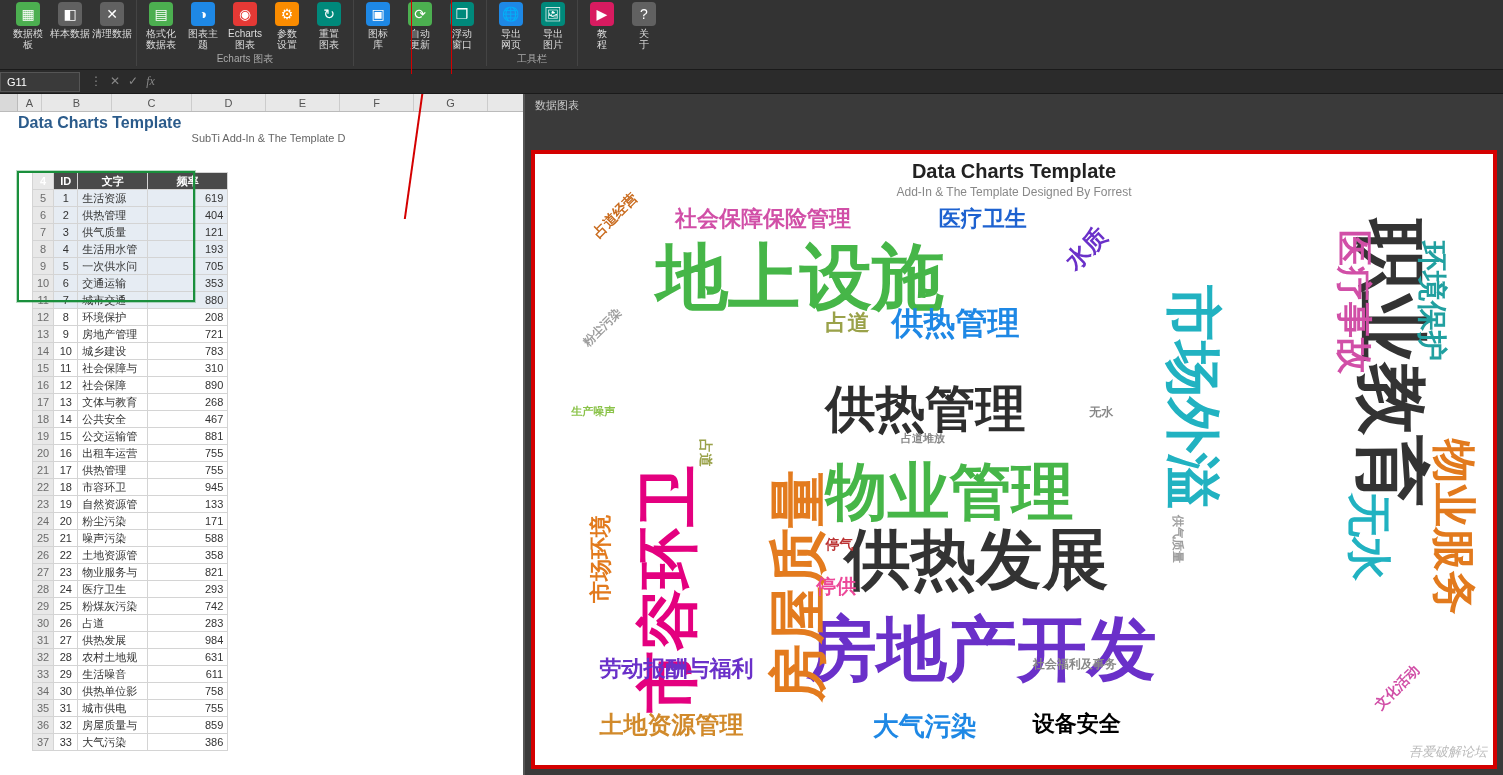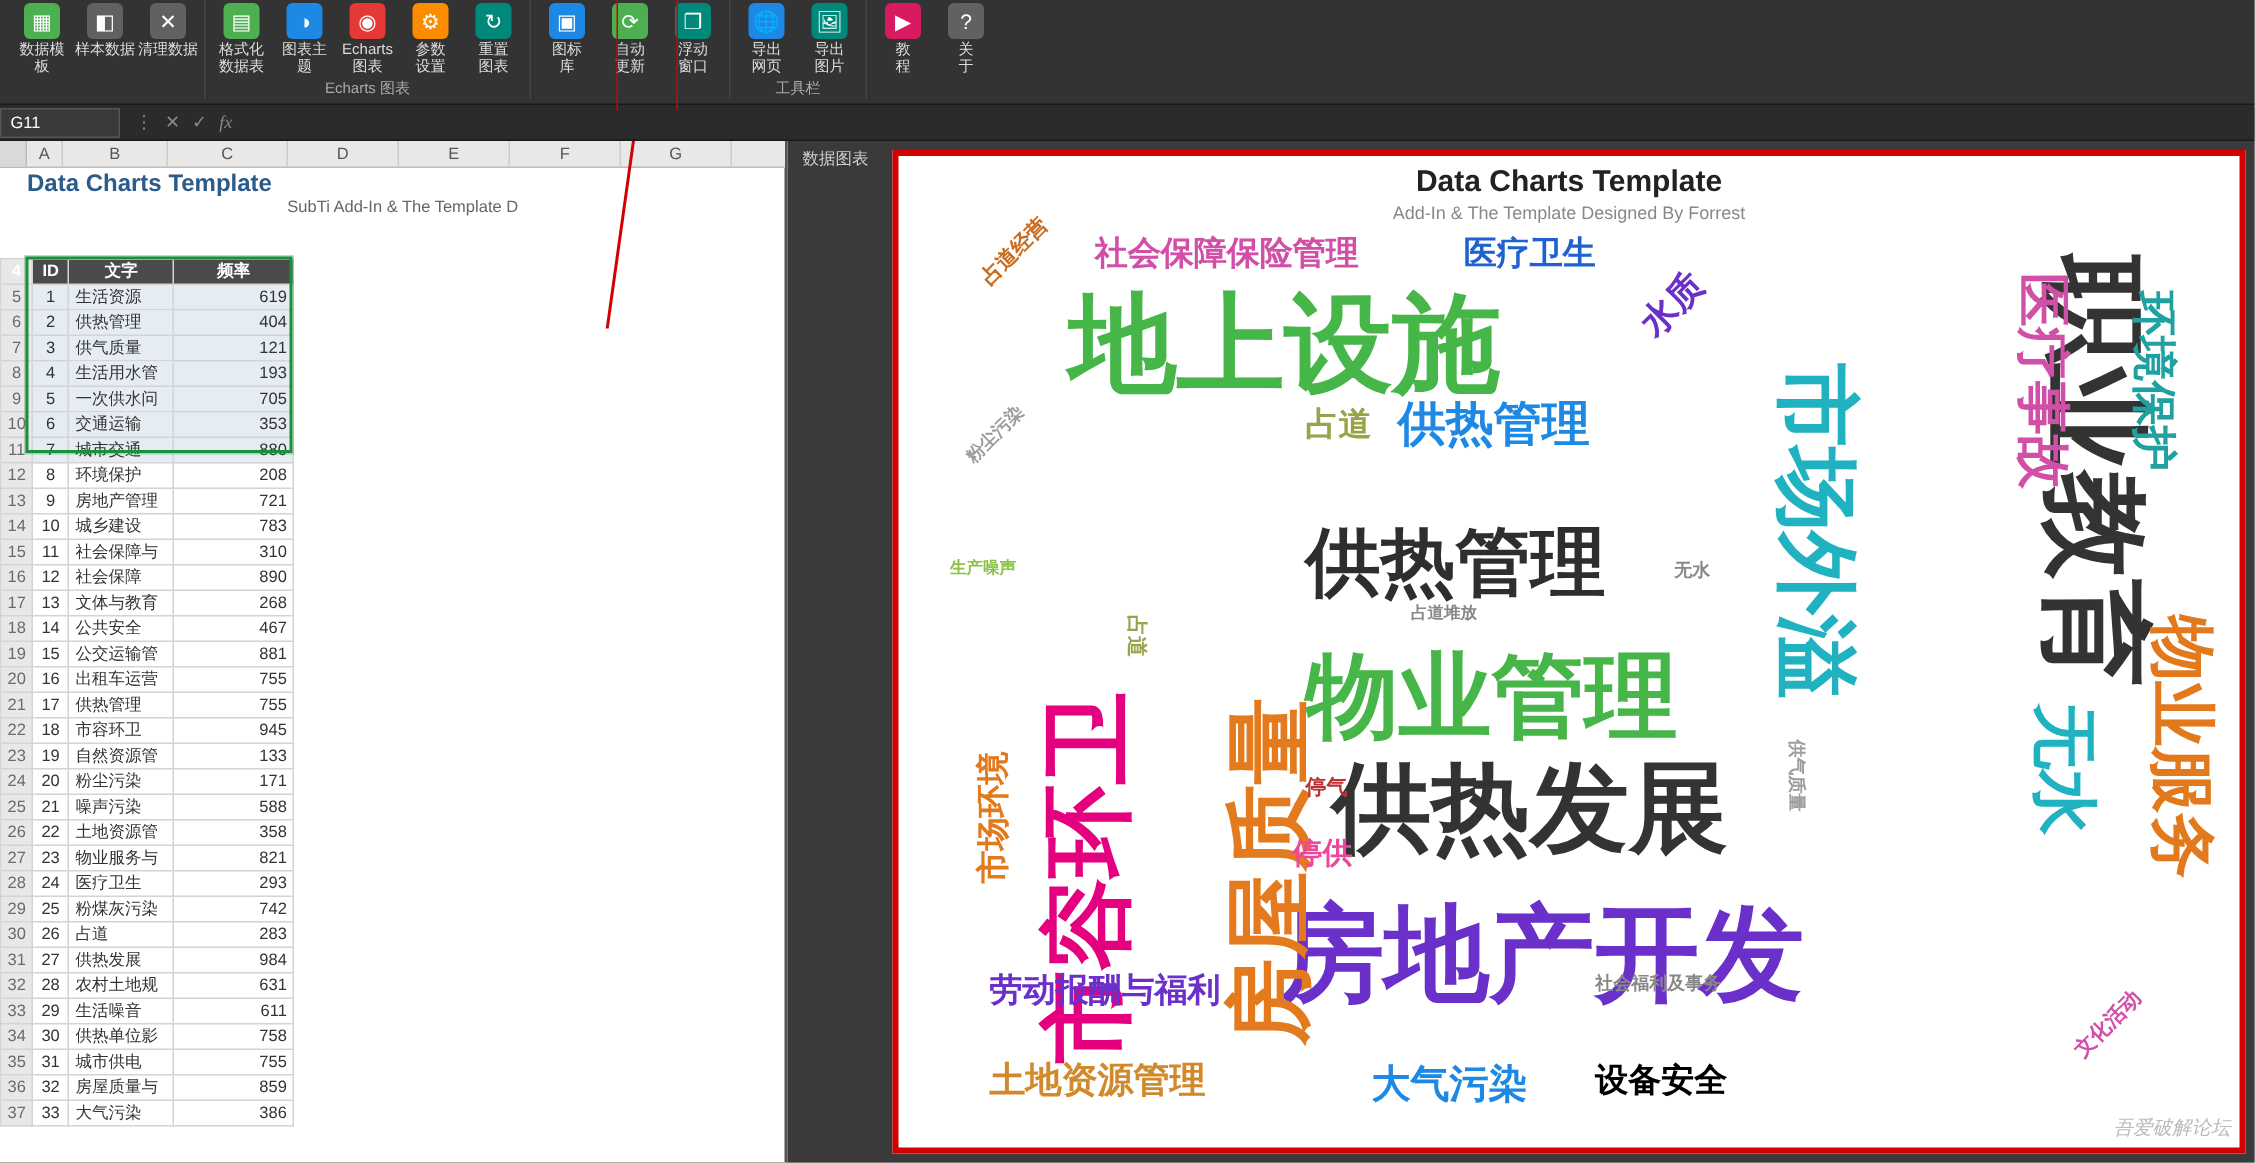--- a/index.html
+++ b/index.html
@@ -38,37 +38,37 @@
   padding:2px 6px; font-size:11px; border:1px solid #555;}
 .fb-icons { display:flex; gap:8px; padding:0 10px; color:#888;}
 .fb-icons span{cursor:pointer;}
 .fx { font-style:italic; font-family:serif; }
 .formula-input { flex:1; height:20px; background:#2b2b2b; border:none;
   color:#fff; padding:0 6px; }
 
 .main { display:flex; height:681px; }
 .sheet-pane { width:525px; background:#fff; position:relative;
   border-right:2px solid #555; overflow:hidden;}
-.chart-pane { flex:1; background:#3a3a3a; display:flex; flex-direction:row;}
+.chart-pane { flex:1; background:#3a3a3a; display:flex; flex-direction:column;gap:28px;}
 
 .col-headers { display:flex; height:18px; background:#e8e8e8;
   border-bottom:1px solid #bbb; position:sticky; top:0;}
 .corner { width:18px; background:#d9d9d9; border-right:1px solid #bbb;}
 .col-h { border-right:1px solid #ccc; text-align:center; font-size:11px;
   color:#555; line-height:18px;}
 .col-A{width:24px;} .col-B{width:70px;} .col-C{width:80px;}
 .col-D{width:74px;} .col-E{width:74px;} .col-F{width:74px;} .col-G{width:74px;}
 
 .title-block{padding:2px 4px 0 18px;}
 .title-row{font-size:16px;font-weight:700;color:#2b5b8b;}
 .sub-row{font-size:11px;color:#666;text-align:center;}
 .type-row{font-size:11px;color:#666;}
 
 .data-wrap { position:absolute; top:78px; left:0; right:0; bottom:0;
-  overflow:hidden;}
+  overflow:hidden;padding-left:32px;}
 .data-table { border-collapse:collapse; font-size:11px; color:#333;}
 .data-table th,.data-table td{border:1px solid #d4d4d4; padding:0 4px;
   height:16px; line-height:16px;}
 .rowhdr{width:18px;background:#e8e8e8;text-align:center;color:#6b6b6b;
   font-weight:normal;}
 .cell-id{width:24px;text-align:center;}
 .cell-txt{width:70px; white-space:nowrap; overflow:hidden;}
 .cell-freq{width:80px;text-align:right;}
 .data-table thead th{background:#4a4a4a;color:#fff;font-weight:bold;
   text-align:center;}

